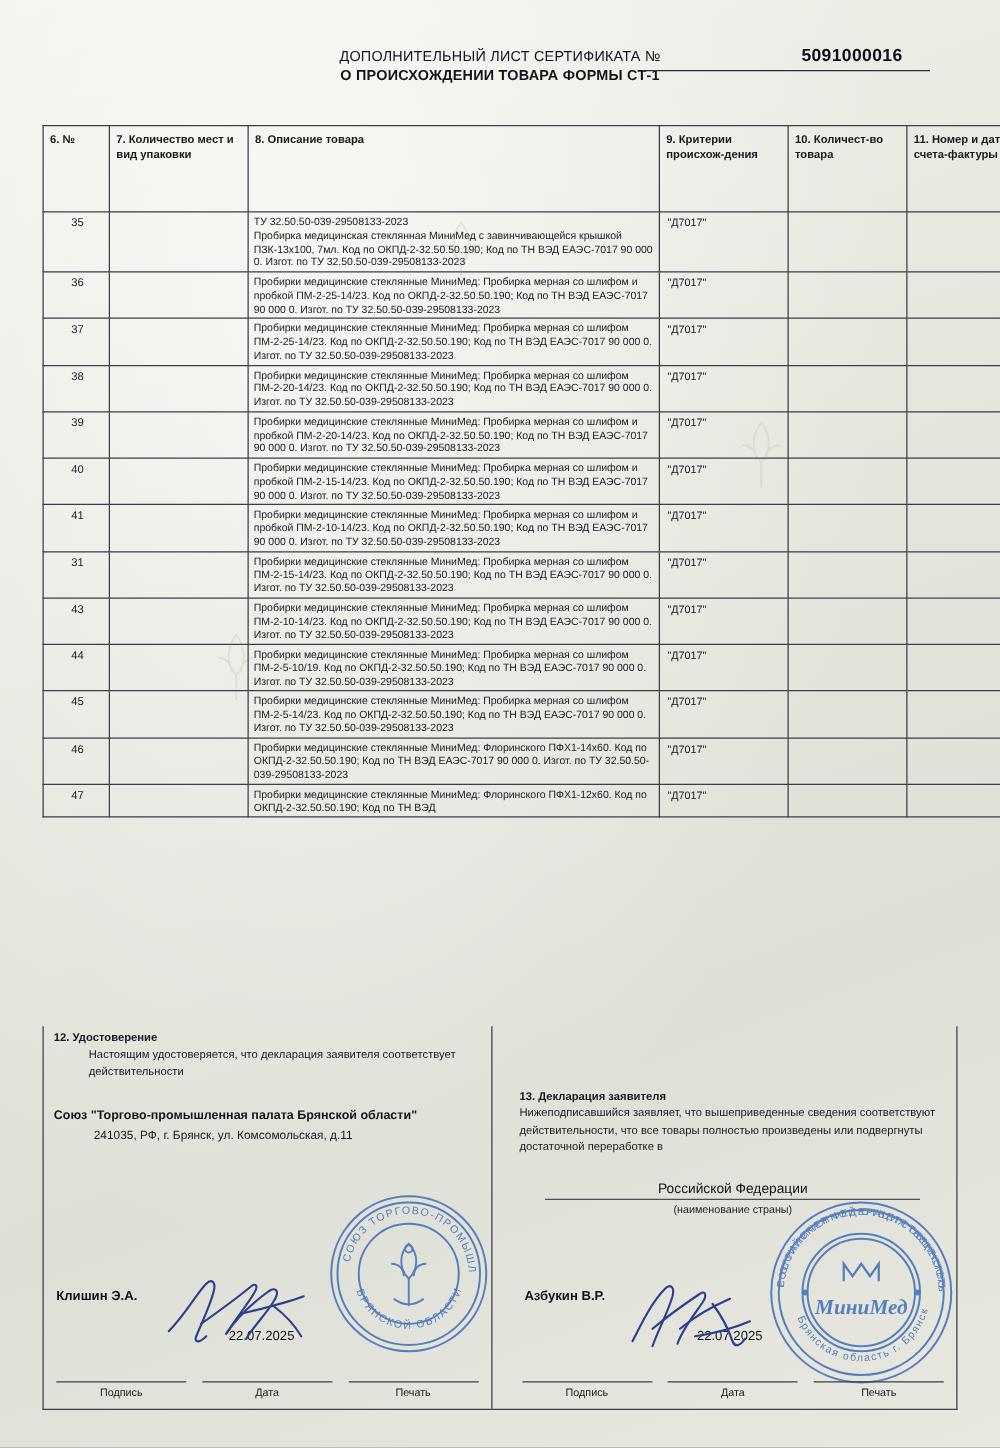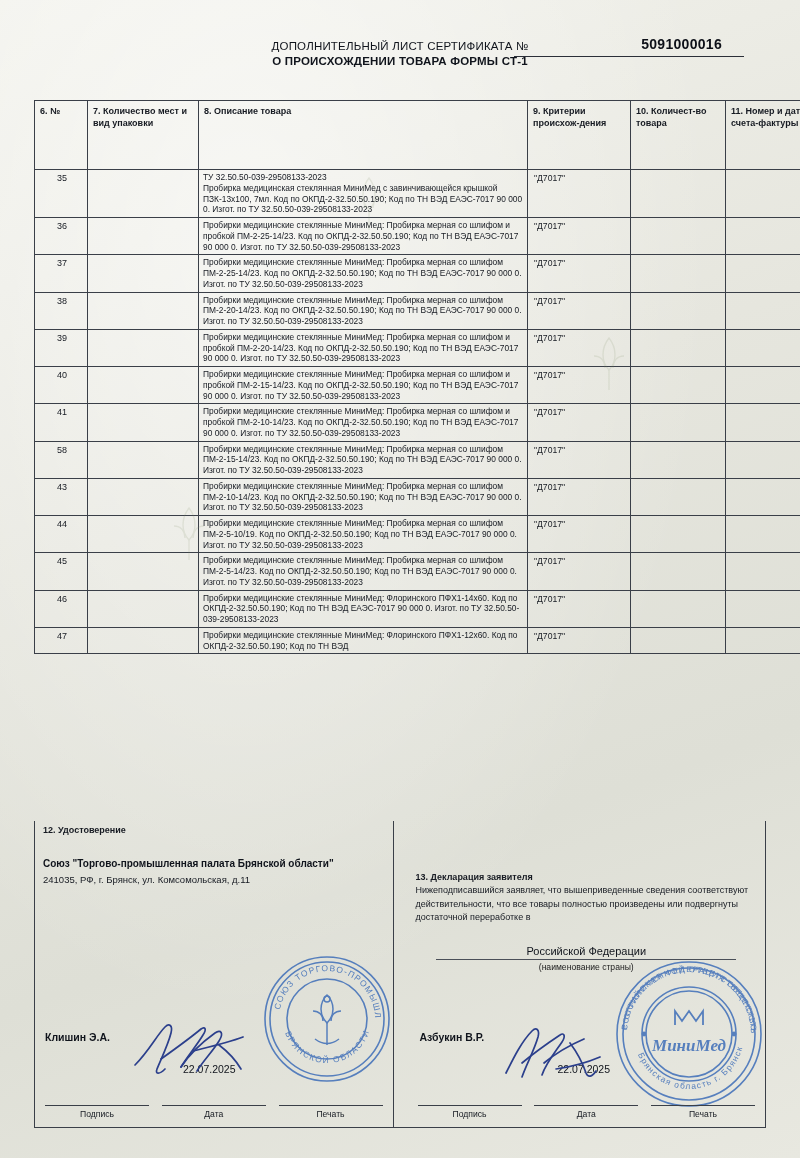--- a/index.html
+++ b/index.html
@@ -167,20 +167,21 @@
     font-weight: bold;
     color: #10141c;
     line-height: 1.35;
     margin-top: 22px;
   }
   .addr {
     font-size: 9.5px;
     color: #161a22;
     margin-top: 3px;
     line-height: 1.35;
+    margin-left: 32px;
   }
   .country {
     font-size: 11px;
     font-weight: normal;
     color: #10141c;
     text-align: center;
     margin-top: 20px;
   }
   .country-rule {
     border-bottom: 1px solid #4a4f58;
@@ -332,21 +333,21 @@
           </tr>
           <tr>
             <td class="num">41</td>
             <td></td>
             <td class="desc-cell" style="white-space: pre-line;">Пробирки медицинские стеклянные МиниМед: Пробирка мерная со шлифом и пробкой ПМ-2-10-14/23. Код по ОКПД-2-32.50.50.190; Код по ТН ВЭД ЕАЭС-7017 90 000 0. Изгот. по ТУ 32.50.50-039-29508133-2023</td>
             <td class="crit">"Д7017"</td>
             <td></td>
             <td></td>
           </tr>
           <tr>
-            <td class="num">58</td>
+            <td class="num">31</td>
             <td></td>
             <td class="desc-cell" style="white-space: pre-line;">Пробирки медицинские стеклянные МиниМед: Пробирка мерная со шлифом  ПМ-2-15-14/23. Код по ОКПД-2-32.50.50.190; Код по ТН ВЭД ЕАЭС-7017 90 000 0. Изгот. по ТУ 32.50.50-039-29508133-2023</td>
             <td class="crit">"Д7017"</td>
             <td></td>
             <td></td>
           </tr>
           <tr>
             <td class="num">43</td>
             <td></td>
             <td class="desc-cell" style="white-space: pre-line;">Пробирки медицинские стеклянные МиниМед: Пробирка мерная со шлифом  ПМ-2-10-14/23. Код по ОКПД-2-32.50.50.190; Код по ТН ВЭД ЕАЭС-7017 90 000 0. Изгот. по ТУ 32.50.50-039-29508133-2023</td>
@@ -386,20 +387,21 @@
             <td></td>
             <td></td>
           </tr>
         </tbody>
     </table>
 
     <div class="bottom">
 
       <div class="box12">
         <div class="blk-title">12. Удостоверение</div>
+        <div class="blk-text indent">Настоящим удостоверяется, что декларация заявителя соответствует действительности</div>
         <div class="org">Союз "Торгово-промышленная палата Брянской области"</div>
         <div class="addr">241035, РФ, г. Брянск, ул. Комсомольская, д.11</div>
 
         <div class="sign-name">Клишин Э.А.</div>
         <div class="date-val">22.07.2025</div>
 
         <div class="ink" style="left:96px; bottom:48px;">
           <svg width="120" height="58" viewBox="0 0 120 58">
             <g fill="none" stroke="#2b3f8c" stroke-width="1.7" stroke-linecap="round">
               <path d="M4 44 C 18 30, 26 14, 34 6 C 38 2, 42 4, 40 12 C 37 24, 30 38, 26 48 C 24 53, 28 54, 34 48"></path>

